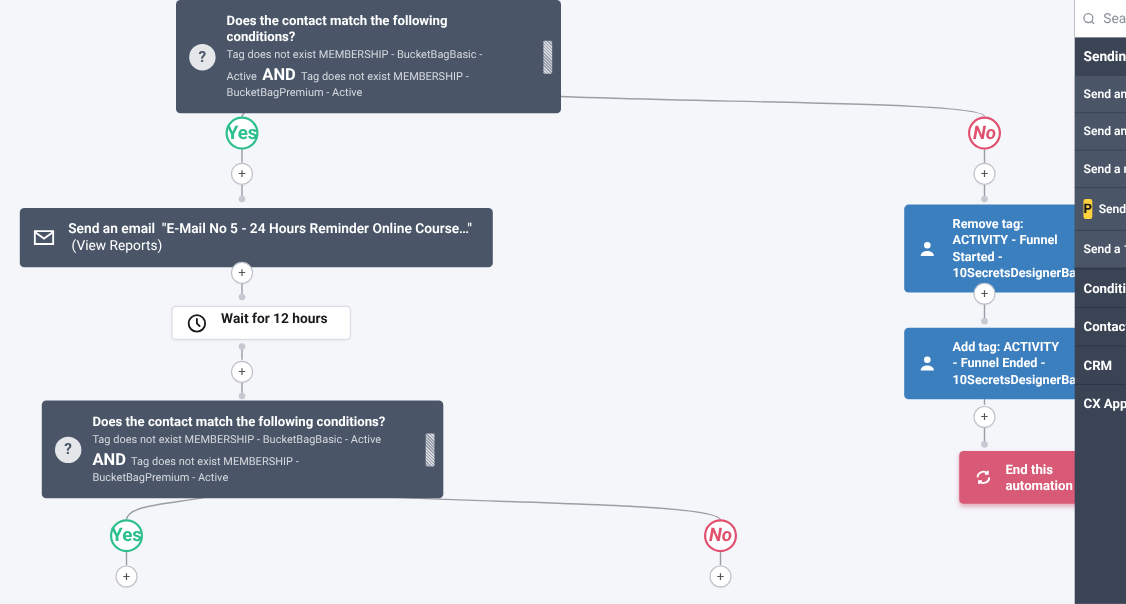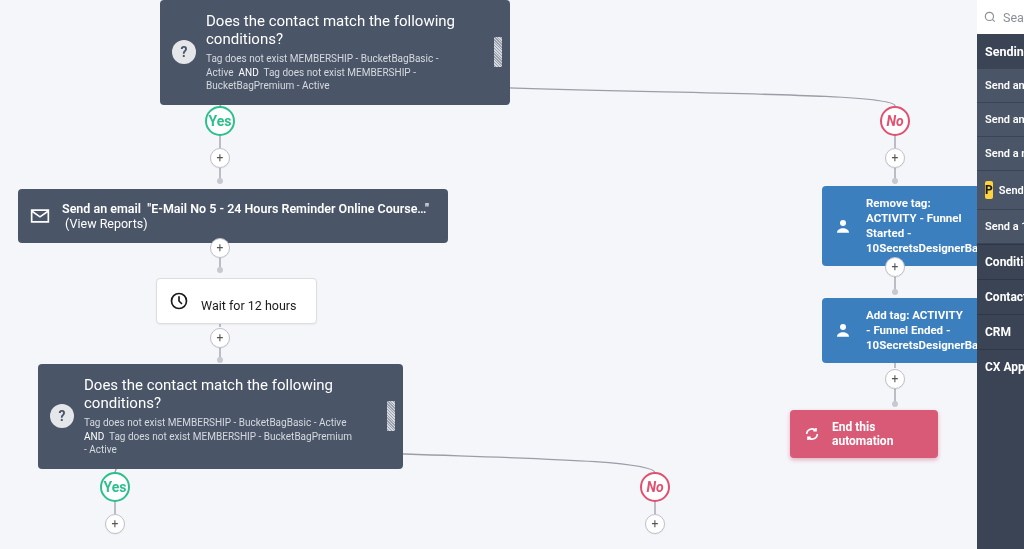--- a/index.html
+++ b/index.html
@@ -4,39 +4,39 @@
 <style>
   * { box-sizing: border-box; margin: 0; padding: 0; }
   html,body { width:1024px; height:549px; overflow:hidden; font-family: -apple-system, BlinkMacSystemFont, "Segoe UI", Roboto, Helvetica, Arial, sans-serif; background:#f5f6fa; }
   .canvas { position:absolute; left:0; top:0; width:1024px; height:549px; }
   svg.connectors { position:absolute; left:0; top:0; width:1024px; height:549px; pointer-events:none; }
   svg.connectors path { stroke:#9d9da7; stroke-width:1.3; fill:none; }
   svg.connectors circle { fill:#c8c8d2; }
 
   .cond-node { position:absolute; background:#4a5668; border-radius:4px; padding:12px 46px 12px 46px; color:#fff; display:flex; }
   .cond-q { position:absolute; left:12px; top:50%; transform:translateY(-50%); width:24px; height:24px; border-radius:50%; background:#e4e6ea; color:#4a5668; display:flex; align-items:center; justify-content:center; font-weight:700; font-size:14px; }
-  .cond-title { font-size:15px; font-weight:400; margin-bottom:4px; }
+  .cond-title { font-size:12px; font-weight:700; margin-bottom:4px; }
   .cond-body { font-size:10px; color:#d6d9df; line-height:1.35; }
-  .cond-body .and { font-weight:400; color:#fff; font-size:10px; }
+  .cond-body .and { font-weight:700; color:#fff; font-size:15px; }
   .cond-grip { position:absolute; right:8px; top:50%; transform:translateY(-50%); width:8px; height:30px; background:repeating-linear-gradient(45deg,#d6d9df 0,#d6d9df 1px,#9aa0ab 1px,#9aa0ab 2px); border-radius:1px; }
 
   .email-node { position:absolute; background:#4a5668; border-radius:4px; color:#fff; padding:12px 16px 12px 44px; font-size:12.5px; font-weight:600; }
   .email-node .env { position:absolute; left:12px; top:50%; transform:translateY(-50%); width:20px; }
   .email-node .vr { font-weight:400;margin-top:13px; }
 
-  .wait-node { position:absolute; background:#fff; border:1px solid #dcdde3; border-radius:4px; padding:19px 20px 10px 44px; font-size:12.5px; font-weight:400; color:#1a1a1a; box-shadow:0 1px 2px rgba(0,0,0,.05); }
+  .wait-node { position:absolute; background:#fff; border:1px solid #dcdde3; border-radius:4px; padding:4px 20px 10px 44px; font-size:12.5px; font-weight:700; color:#1a1a1a; box-shadow:0 1px 2px rgba(0,0,0,.05); }
   .wait-node .clk { position:absolute; left:12px; top:50%; transform:translateY(-50%); width:20px; }
 
   .tag-node { position:absolute; background:#3c7fbf; color:#fff; border-radius:4px; padding:10px 14px 10px 44px; font-size:11.5px; font-weight:700; line-height:1.3; }
   .tag-node .usr { position:absolute; left:12px; top:50%; transform:translateY(-50%); width:18px; }
 
   .end-node { position:absolute; background:#d95a77; color:#fff; border-radius:4px; padding:10px 16px 10px 42px; font-size:12px; font-weight:700; box-shadow:0 2px 4px rgba(190,50,80,.35); }
   .end-node .refr { position:absolute; left:14px; top:50%; transform:translateY(-50%); width:16px; }
 
-  .bubble { position:absolute; width:30px; height:30px; border-radius:50%; background:#fff; border:2px solid; display:flex; align-items:center; justify-content:center; font-size:14px; font-weight:700; }
+  .bubble { position:absolute; width:30px; height:30px; border-radius:50%; background:#fff; border:2px solid; display:flex; align-items:center; justify-content:center; font-size:17px; font-weight:700; }
   .bubble.yes { border-color:#2cbf8c; color:#2cbf8c; }
   .bubble.no  { border-color:#e0506f; color:#e0506f;font-style:italic; }
 
   .plus { position:absolute; width:20px; height:20px; border-radius:50%; background:#fff; border:1px solid #bfc0ca; display:flex; align-items:center; justify-content:center; font-size:12px; color:#555; cursor:pointer; box-shadow:0 1px 1px rgba(0,0,0,.05); }
 
   .sidebar { position:absolute; right:0; top:0; width:47px; height:549px; background:#3a4454; overflow:hidden; color:#fff; font-size:11.5px; }
   .sidebar .search { background:#fff; height:34px; margin:0; display:flex; align-items:center; padding:0 6px; }
   .sidebar .search svg{ flex:0 0 auto; }
   .sidebar .search span { color:#8a8f98; font-size:12.5px; margin-left:6px; white-space:nowrap; }
   .sidebar .header { padding:10px 8px; font-weight:700; white-space:nowrap; font-size:12.5px; }
@@ -154,21 +154,21 @@
 
 <div class="tag-node" style="left:822px; top:298px; width:158px;">
   <svg class="usr" viewBox="0 0 24 24" fill="#fff">
         <circle cx="12" cy="8" r="4"></circle>
         <path d="M4 21c0-4 4-6 8-6s8 2 8 6"></path>
       </svg>
   <span>Add tag: ACTIVITY - Funnel Ended - 10SecretsDesignerBags</span>
 </div>
 <div class="plus" style="left:885px; top:369px;">+</div>
 
-<div class="end-node" style="left:790px; top:410px; width:148px;">
+<div class="end-node" style="left:872px; top:410px; width:148px;">
   <svg class="refr" viewBox="0 0 24 24" fill="none" stroke="#fff" stroke-width="2.5">
         <path d="M4 12a8 8 0 0 1 14-5M20 12a8 8 0 0 1-14 5"></path>
         <path d="M18 3v4h-4M6 21v-4h4"></path>
       </svg>
   <span>End this automation</span>
 </div>
 
 </div>
 
 <div class="sidebar">

